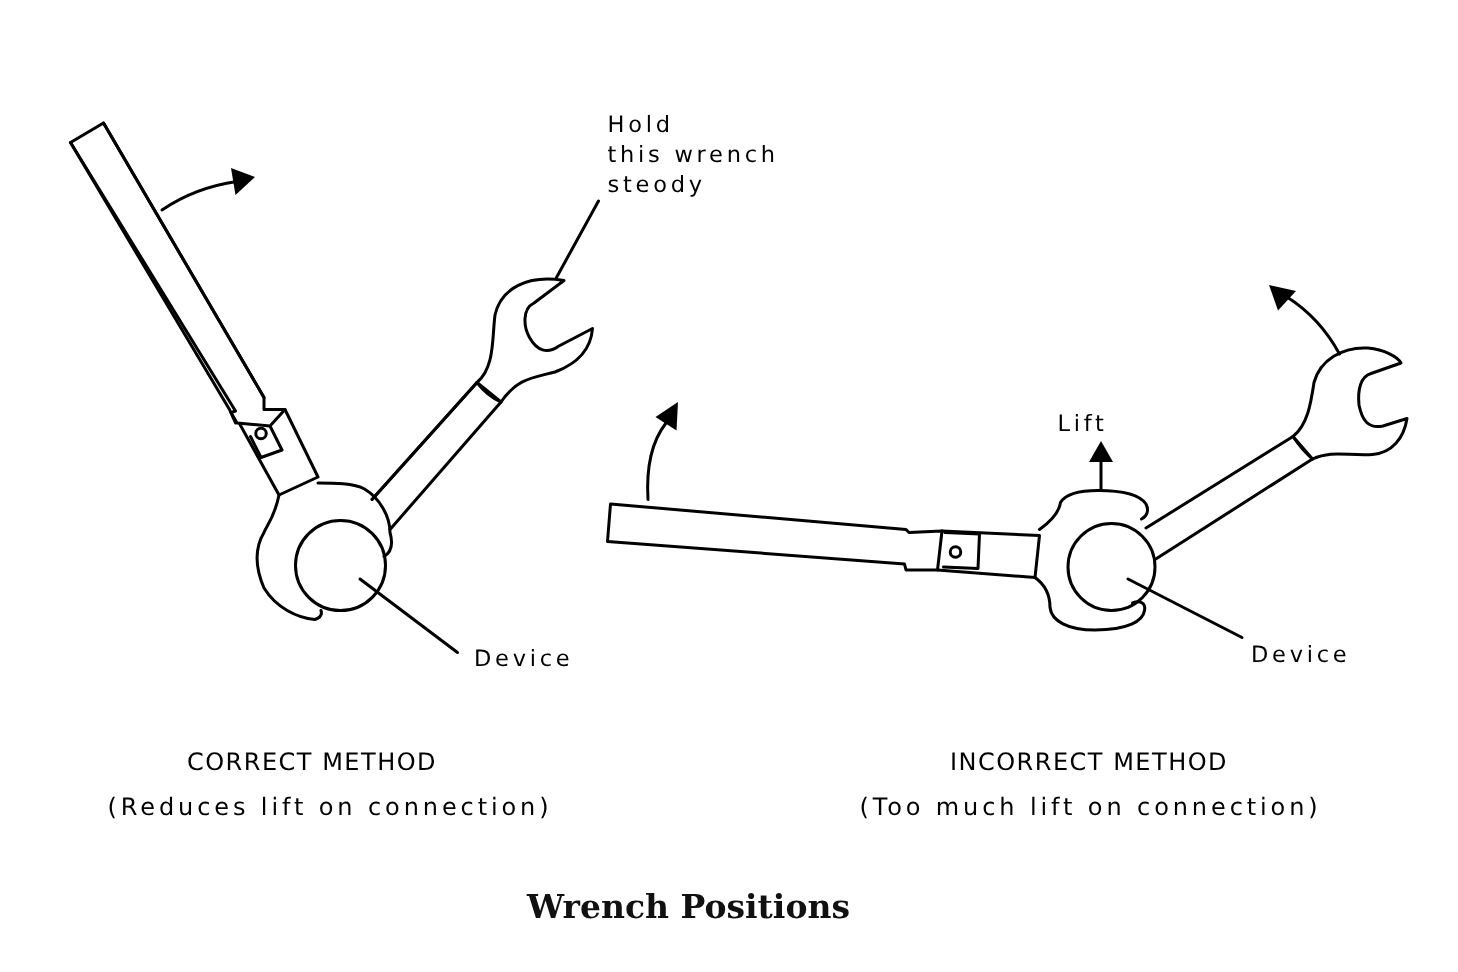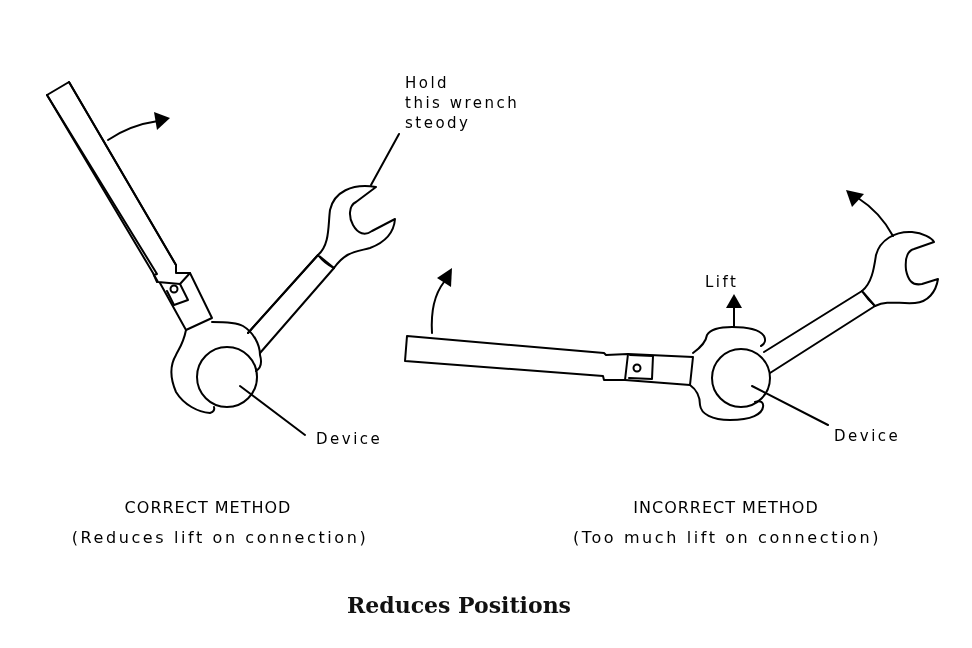--- a/index.html
+++ b/index.html
@@ -140,13 +140,13 @@
     <path class="stroke" d="M752,386 L828,425"></path>
 
     <text class="lbl" x="705" y="287">Lift</text>
     <text class="lbl" x="834" y="441">Device</text>
 
     <text class="cap" x="726" y="513">INCORRECT METHOD</text>
     <text class="sub" x="727" y="543">(Too much lift on connection)</text>
   </g>
 </svg>
 
-<div class="title">Reduces Positions</div>
+<div class="title">Wrench Positions</div>
 
 </body></html>

